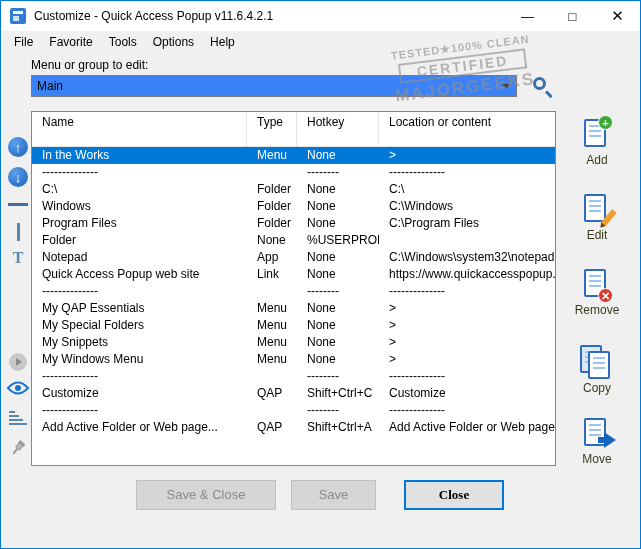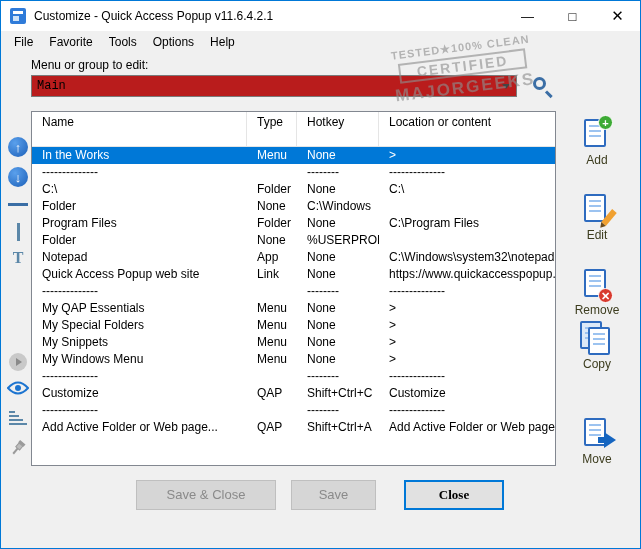--- a/index.html
+++ b/index.html
@@ -15,21 +15,21 @@
   .title-text { flex:1; font-size:12px; color:#000; white-space:nowrap; overflow:hidden; }
   .win-btn { width:45px; height:30px; display:flex; align-items:center; justify-content:center; font-size:13px; color:#000; cursor:default; }
   .win-btn.close { font-size:15px; }
 
   
   .menubar { position:absolute; left:1px; top:30px; right:1px; height:22px; background:#f0f0f0; display:flex; align-items:center; padding-left:4px; }
   .menu-item { padding:3px 8px; }
 
   
   .combo-label { position:absolute; left:30px; top:57px; }
-  .combo { position:absolute; left:30px; top:74px; width:486px; height:22px; background:#b91c1c; border:1px solid #7a7a7a; display:flex; align-items:center; padding-left:5px;font-family:Liberation Mono, monospace; }
+  .combo { position:absolute; left:30px; top:74px; width:486px; height:22px; background:#3b82f6; border:1px solid #7a7a7a; display:flex; align-items:center; padding-left:5px; }
   .combo-arrow { position:absolute; right:1px; top:1px; bottom:1px; width:18px; display:flex; align-items:center; justify-content:center; }
   .combo-arrow::after { content:""; width:0; height:0; border-left:4px solid transparent; border-right:4px solid transparent; border-top:5px solid #444; }
   .search-btn { position:absolute; left:530px; top:74px; width:24px; height:24px; }
   .search-glass { position:absolute; left:2px; top:2px; width:13px; height:13px; border:3px solid #3b6ea5; border-radius:50%; }
   .search-handle { position:absolute; left:15px; top:15px; width:8px; height:3px; background:#3b6ea5; transform:rotate(45deg); transform-origin:0 50%; }
 
   
   .stamp { position:absolute; left:372px; top:40px; width:180px; transform:rotate(-7deg); color:#8f8f8f; opacity:.62; text-align:center; pointer-events:none; z-index:5; }
   .stamp-line1 { font-size:11px; font-weight:bold; letter-spacing:1px; }
   .stamp-line2 { display:inline-block; font-size:14px; font-weight:bold; border:2px solid #8f8f8f; padding:0 16px; margin:2px 0; letter-spacing:2px; }
@@ -135,20 +135,21 @@
       <div class="td">--------</div>
       <div class="td">--------------</div>
     </div>
         <div class="trow">
       <div class="td">C:\</div>
       <div class="td">Folder</div>
       <div class="td">None</div>
       <div class="td">C:\</div>
     </div>
         <div class="trow">
+      <div class="td">Windows</div>
       <div class="td">Folder</div>
       <div class="td">None</div>
       <div class="td">C:\Windows</div>
     </div>
         <div class="trow">
       <div class="td">Program Files</div>
       <div class="td">Folder</div>
       <div class="td">None</div>
       <div class="td">C:\Program Files</div>
     </div>
@@ -284,21 +285,21 @@
       </div>
     <div class="lbl">Edit</div>
   </div>
   <div class="rbtn" style="top:266px;">
     <div class="icon-wrap">
         <div class="doc"></div>
         <div class="badge red">✕</div>
       </div>
     <div class="lbl">Remove</div>
   </div>
-  <div class="rbtn" style="top:320px;">
+  <div class="rbtn" style="top:344px;">
     <div class="icon-wrap">
         <div class="doc back"></div>
         <div class="doc front"></div>
       </div>
     <div class="lbl">Copy</div>
   </div>
   <div class="rbtn" style="top:415px;">
     <div class="icon-wrap">
         <div class="doc"></div>
         <div class="move-arrow"></div>

